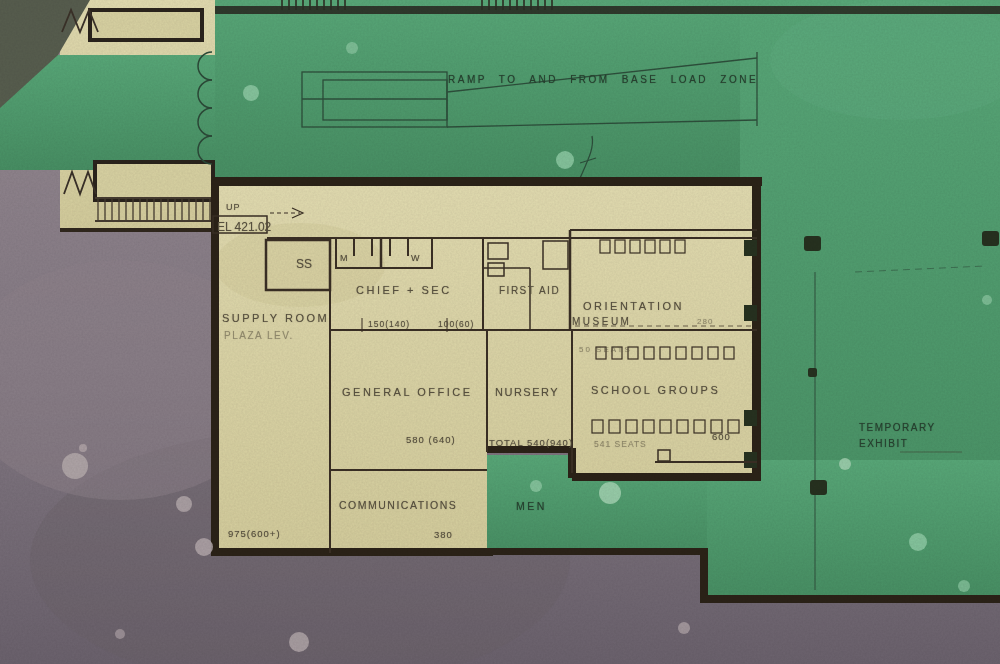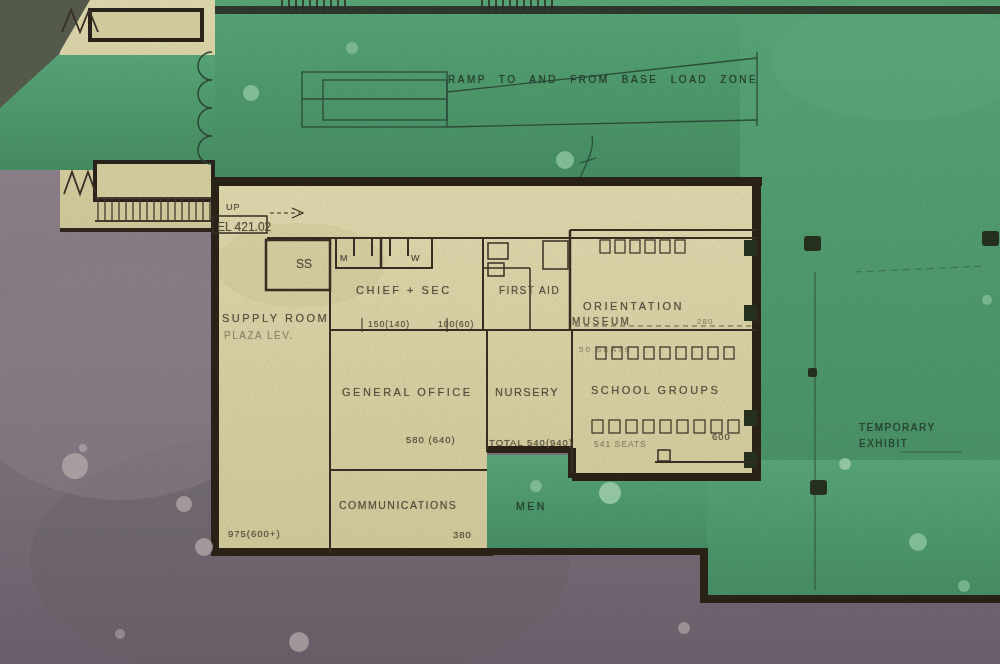--- a/index.html
+++ b/index.html
@@ -278,21 +278,21 @@
   <div class="lbl num" style="left:406px;top:434px;">580 (640)</div>
 
   <div class="lbl hand" style="left:495px;top:386px;font-size:11px;letter-spacing:1.5px;">NURSERY</div>
   <div class="lbl num" style="left:489px;top:437px;">TOTAL 540(940)</div>
 
   <div class="lbl hand" style="left:591px;top:384px;font-size:11px;">SCHOOL GROUPS</div>
   <div class="lbl num faint" style="left:594px;top:439px;font-size:8.5px;">541 SEATS</div>
   <div class="lbl num" style="left:712px;top:431px;">600</div>
 
   <div class="lbl hand" style="left:339px;top:499px;font-size:10.5px;letter-spacing:1.5px;">COMMUNICATIONS</div>
-  <div class="lbl num" style="left:453px;top:529px;">380</div>
+  <div class="lbl num" style="left:434px;top:529px;">380</div>
 
   <div class="lbl on-green hand" style="left:516px;top:500px;font-size:10.5px;">MEN</div>
 
   <div class="lbl on-green" style="left:859px;top:422px;font-size:10px;letter-spacing:1.5px;">TEMPORARY</div>
   <div class="lbl on-green" style="left:859px;top:438px;font-size:10px;letter-spacing:1.5px;">EXHIBIT</div>
 </div>
 
 </div>
 
 </body></html>

